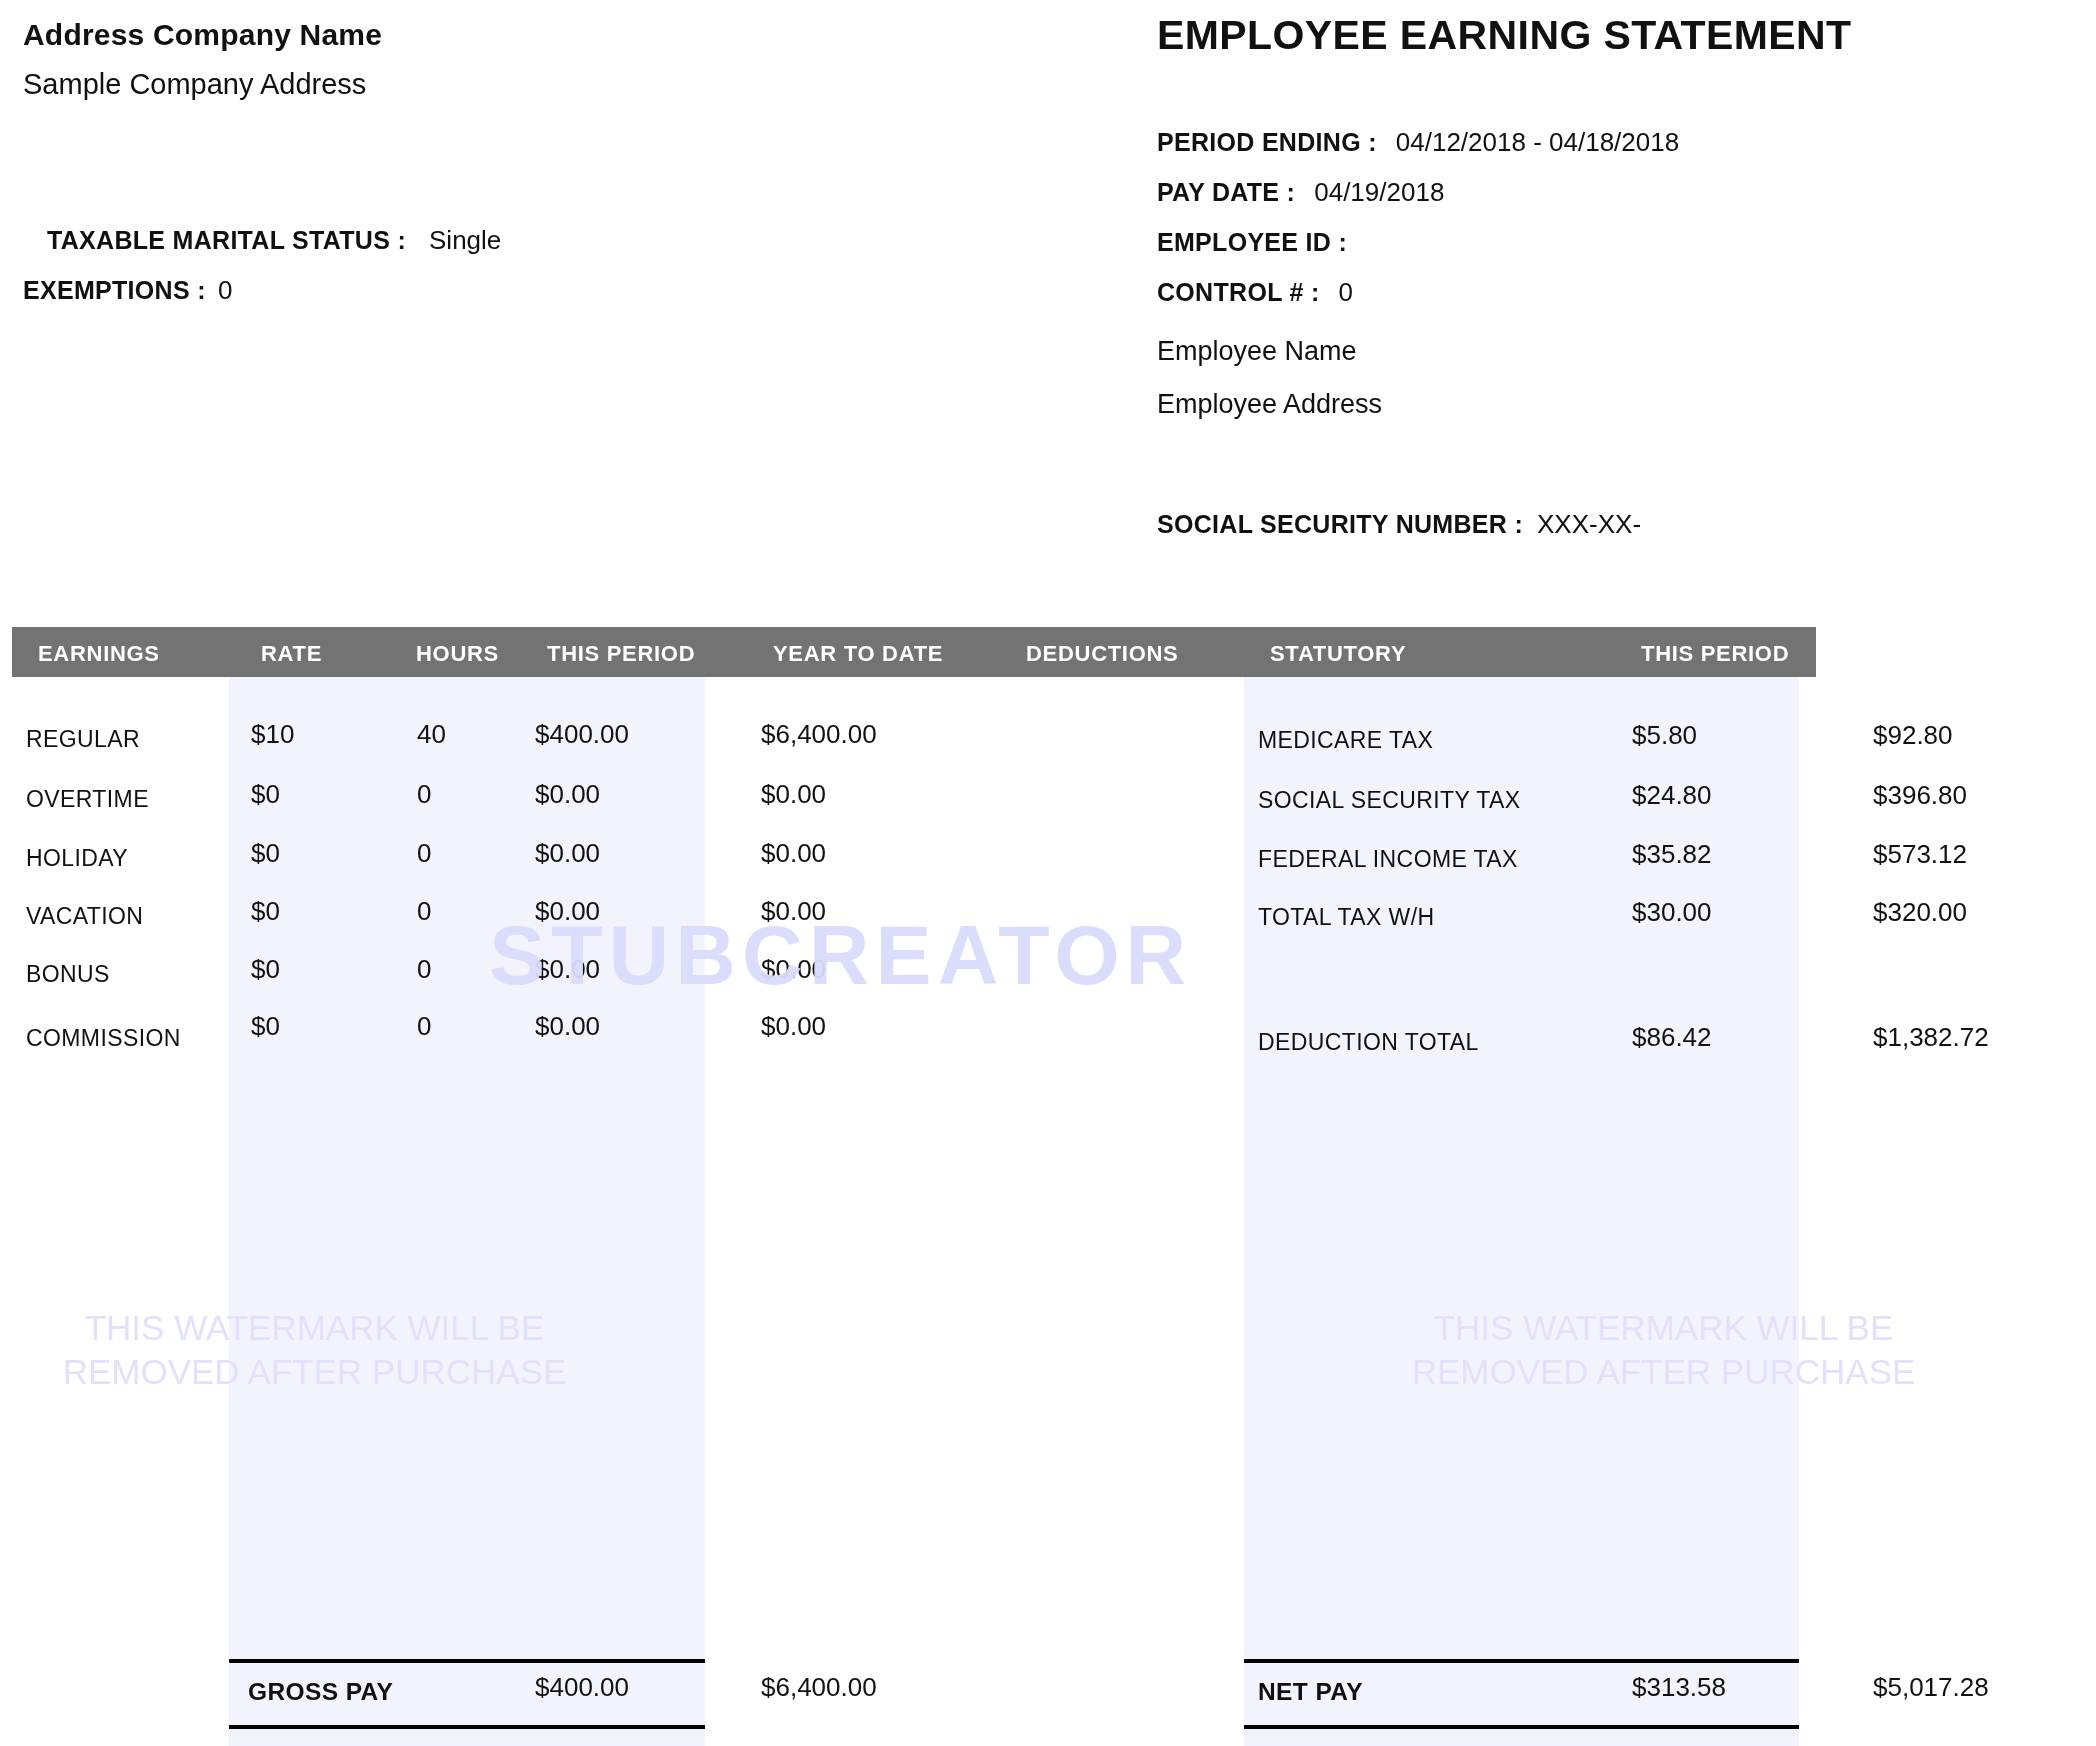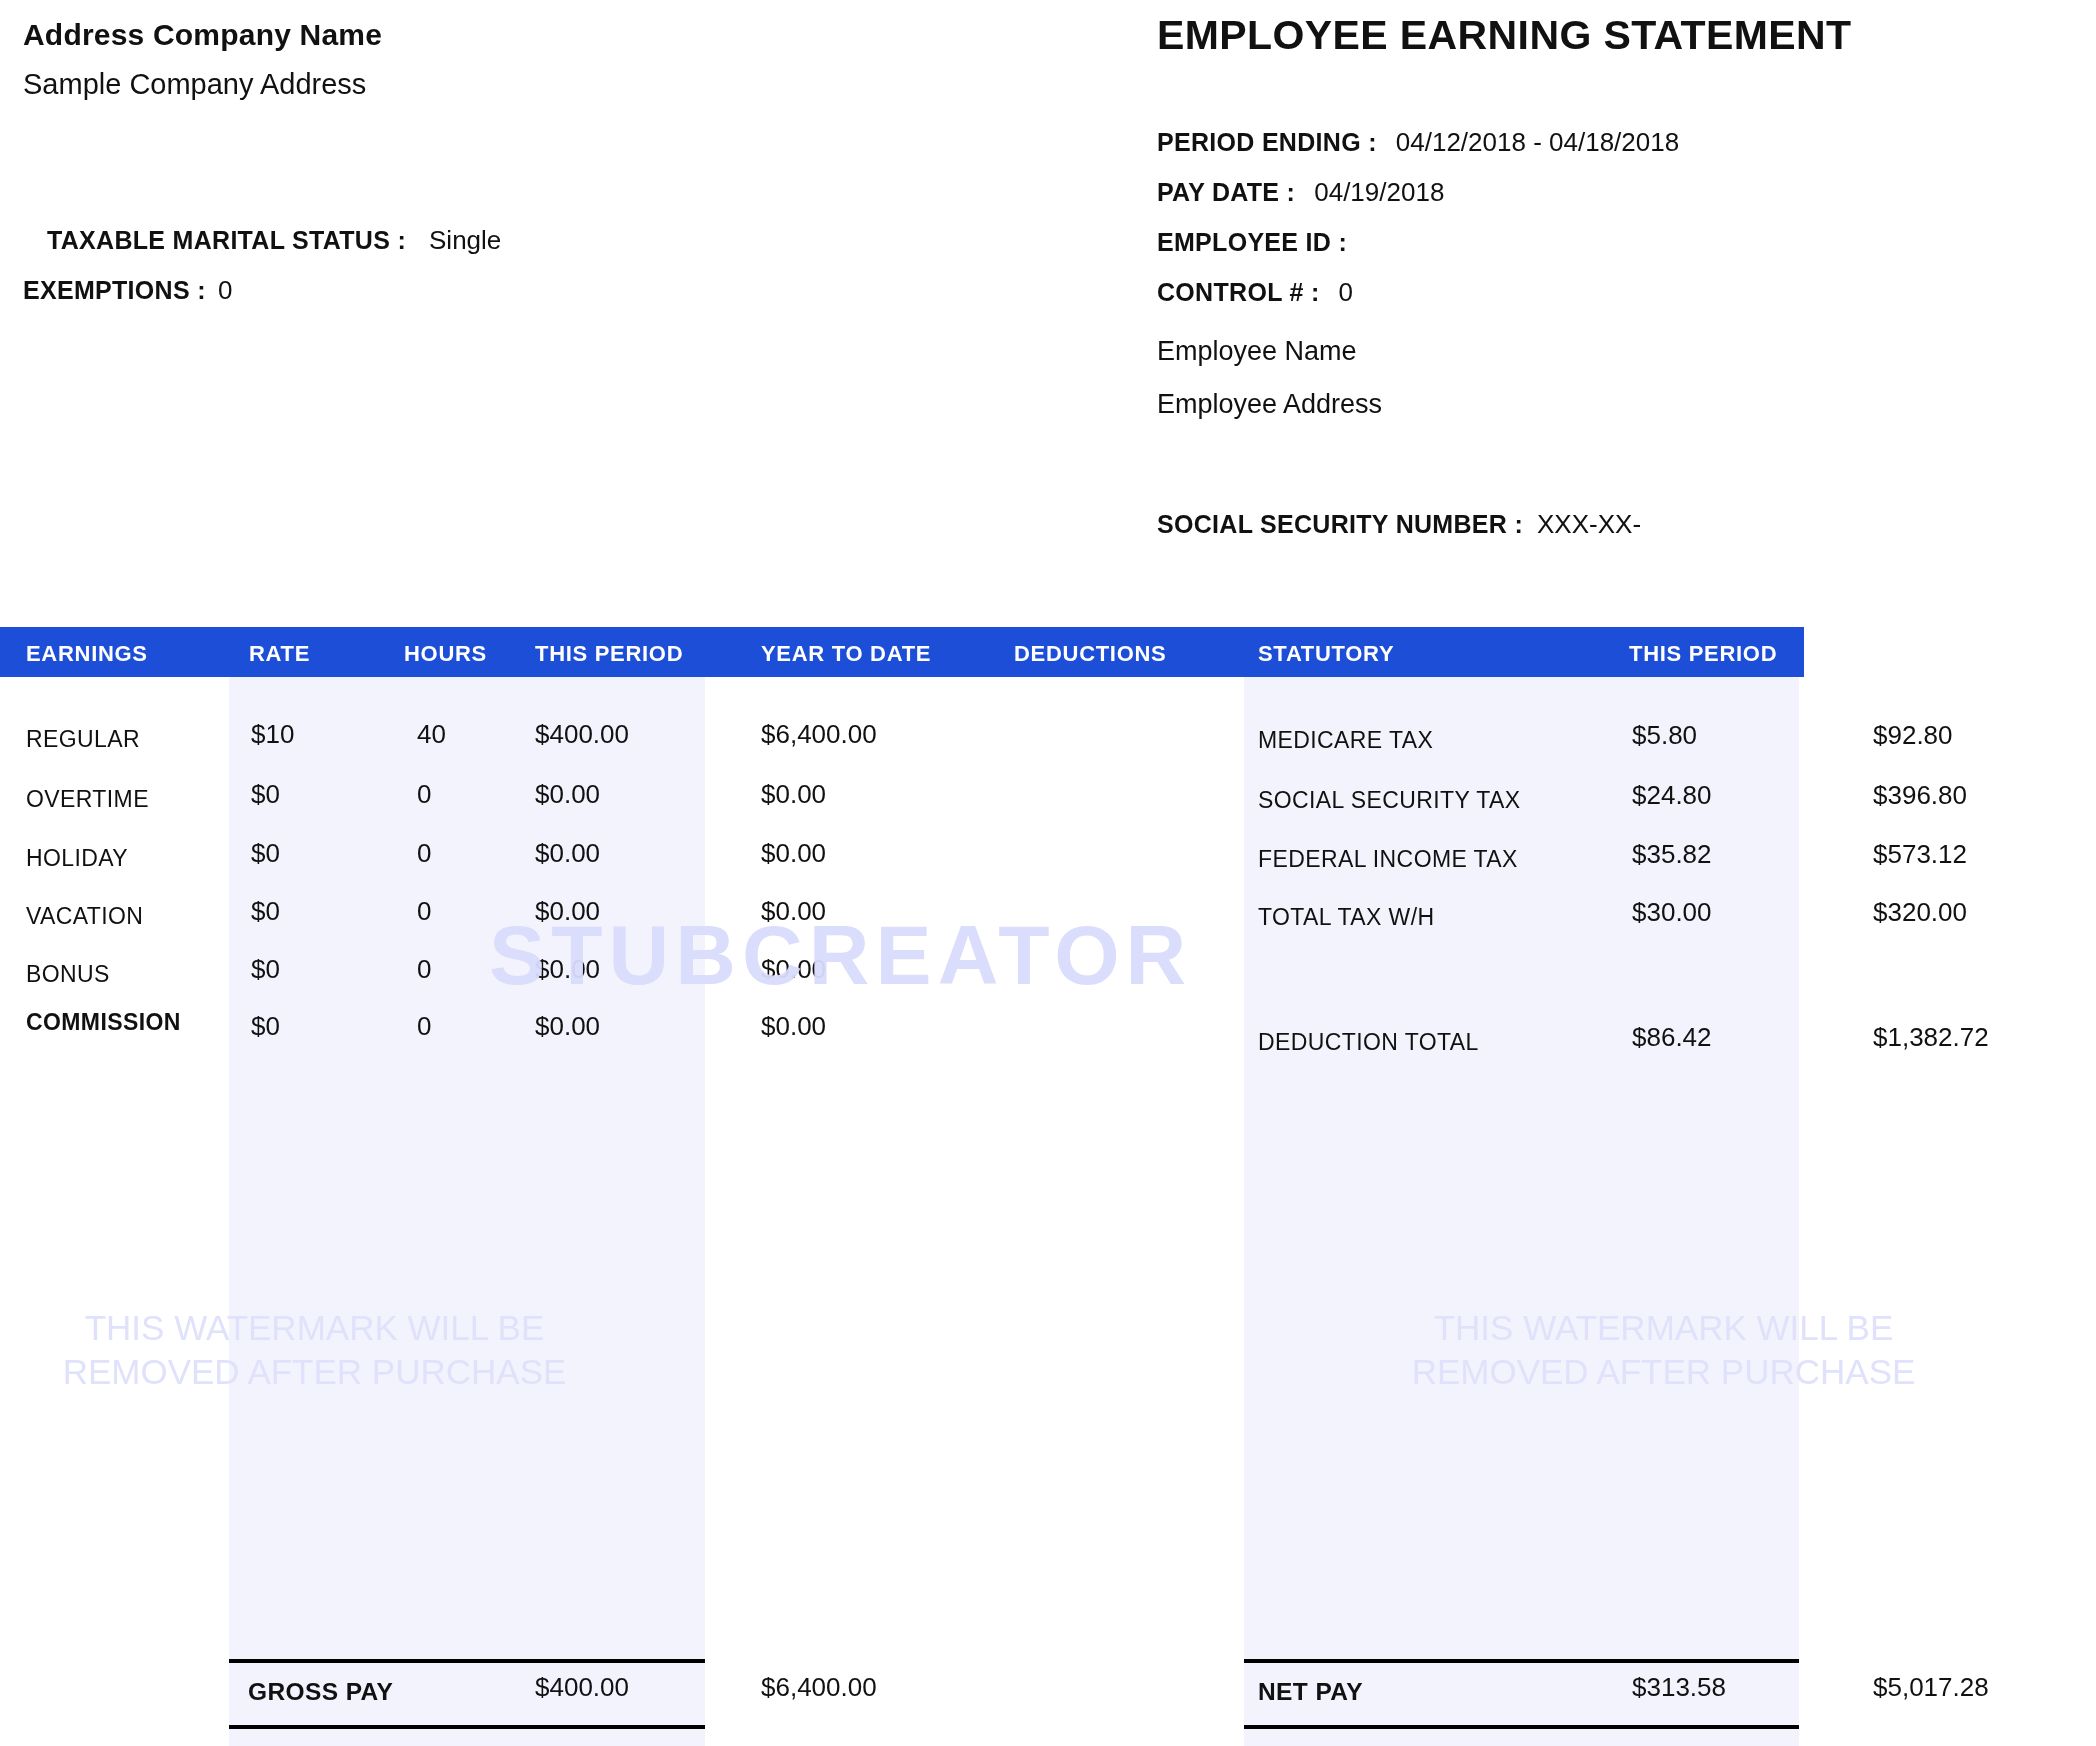--- a/index.html
+++ b/index.html
@@ -145,25 +145,25 @@
   .shade-right {
     position: absolute;
     left: 1244px;
     top: 50px;
     width: 555px;
     bottom: 0;
     background: #f2f3fc;
   }
   .head-band {
     position: absolute;
-    left: 0;
+    left: 12px;
     top: 0;
     width: 1804px;
     height: 50px;
-    background: #1d4ed8;
+    background: #737373;
   }
   .head-band .hcell {
     position: absolute;
     top: 14px;
     font-size: 22px;
     font-weight: bold;
     color: #ffffff;
     letter-spacing: 0.7px;
     white-space: nowrap;
   }
@@ -336,21 +336,21 @@
     <div class="cell row-val" style="left:417px; top:269px;">0</div>
     <div class="cell row-val" style="left:535px; top:269px;">$0.00</div>
     <div class="cell row-val" style="left:761px; top:269px;">$0.00</div>
 
     <div class="cell row-label" style="left:26px;  top:334px;">BONUS</div>
     <div class="cell row-val" style="left:251px; top:327px;">$0</div>
     <div class="cell row-val" style="left:417px; top:327px;">0</div>
     <div class="cell row-val" style="left:535px; top:327px;">$0.00</div>
     <div class="cell row-val" style="left:761px; top:327px;">$0.00</div>
 
-    <div class="cell row-label" style="left:26px;  top:382px;font-weight:bold;">COMMISSION</div>
+    <div class="cell row-label" style="left:26px;  top:398px;">COMMISSION</div>
     <div class="cell row-val" style="left:251px; top:384px;">$0</div>
     <div class="cell row-val" style="left:417px; top:384px;">0</div>
     <div class="cell row-val" style="left:535px; top:384px;">$0.00</div>
     <div class="cell row-val" style="left:761px; top:384px;">$0.00</div>
 
     <div class="cell row-label" style="left:1258px; top:100px;">MEDICARE TAX</div>
     <div class="cell row-val" style="left:1632px; top:93px;">$5.80</div>
     <div class="cell row-val" style="left:1873px; top:93px;">$92.80</div>
 
     <div class="cell row-label" style="left:1258px; top:160px;">SOCIAL SECURITY TAX</div>

